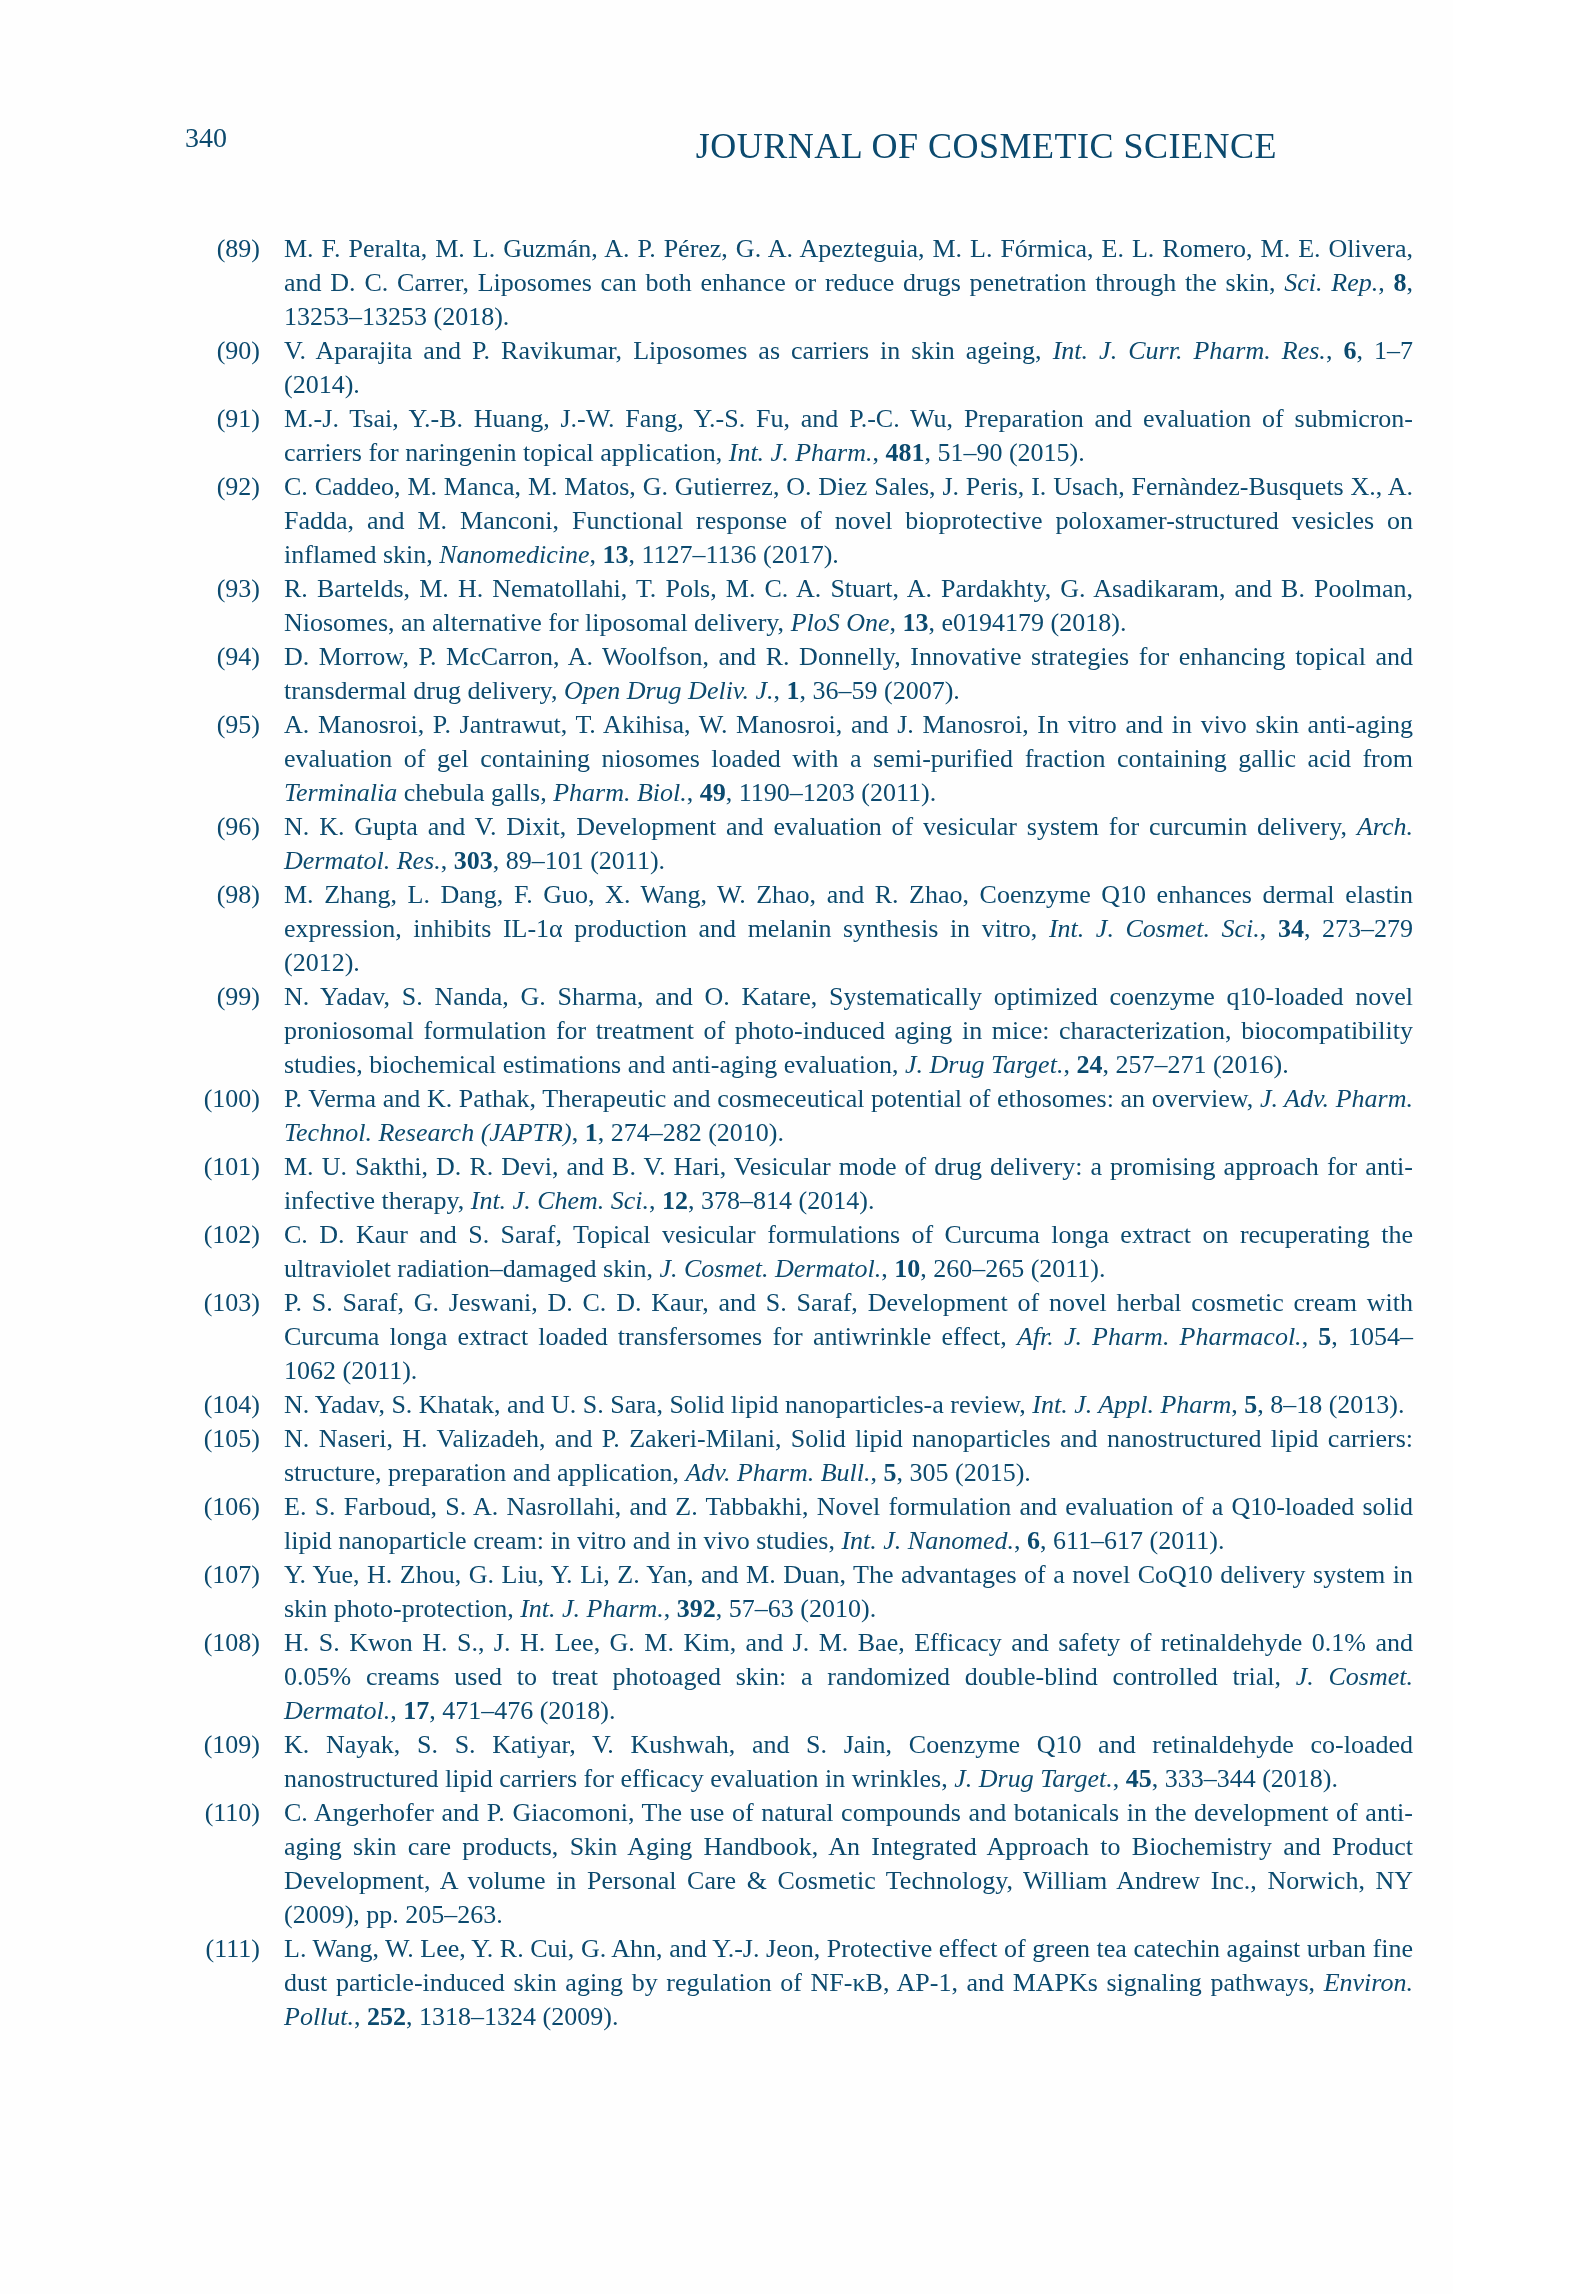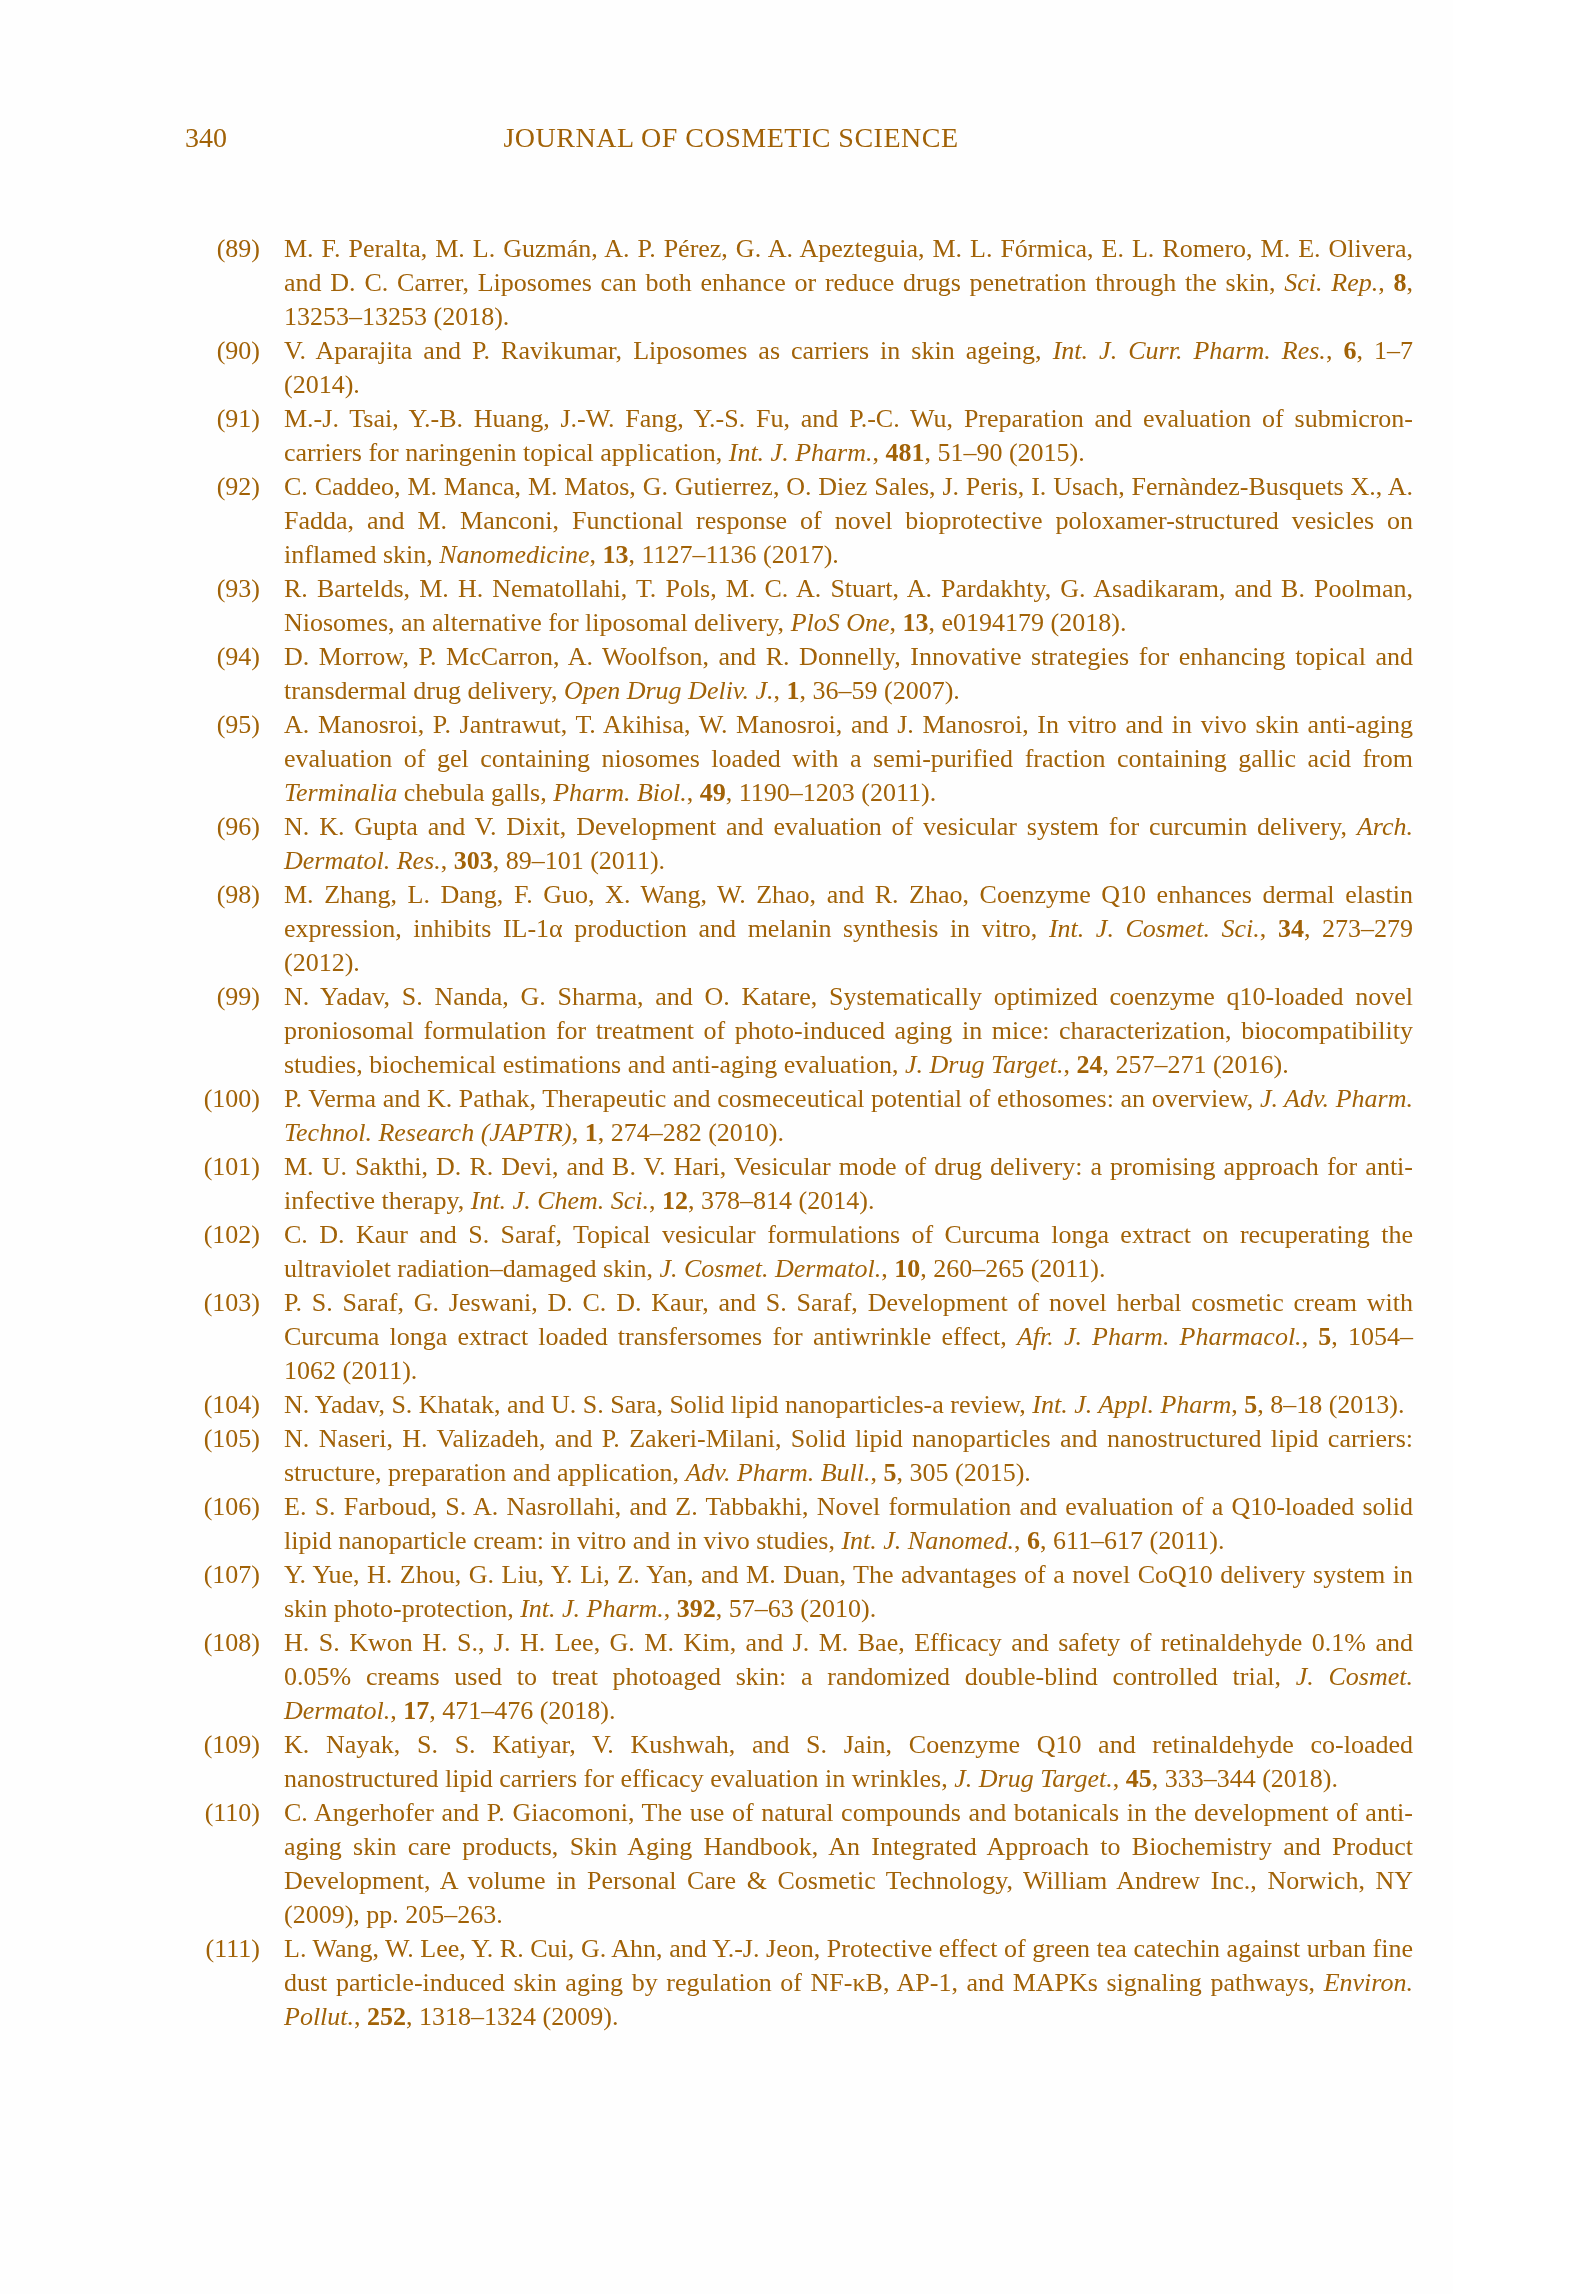--- a/index.html
+++ b/index.html
@@ -6,21 +6,21 @@
     margin: 0;
     padding: 0;
     background: #ffffff;
   }
   .page {
     position: relative;
     width: 1453px;
     height: 2295px;
     background: #fefefe;
     font-family: "Liberation Serif", "DejaVu Serif", serif;
-    color: #a16207;
+    color: #0c4a6e;
     overflow: hidden;
     box-sizing: border-box;
   }
   .masthead {
     position: absolute;
     top: 121px;
     left: 185px;
     right: 176px;
     height: 40px;
   }
@@ -28,23 +28,23 @@
     position: absolute;
     left: 0;
     top: 0;
     font-size: 28px;
     line-height: 34px;
   }
   .running-head {
     position: absolute;
     left: 0;
     right: 0;
-    top: 0;
-    text-align: center;
-    font-size: 28px;
+    top: 8px;
+    text-align: right;
+    font-size: 36px;
     line-height: 34px;
     letter-spacing: 0.5px;
   }
   .refs {
     position: absolute;
     top: 232px;
     left: 185px;
     width: 1228px;
   }
   .ref {

